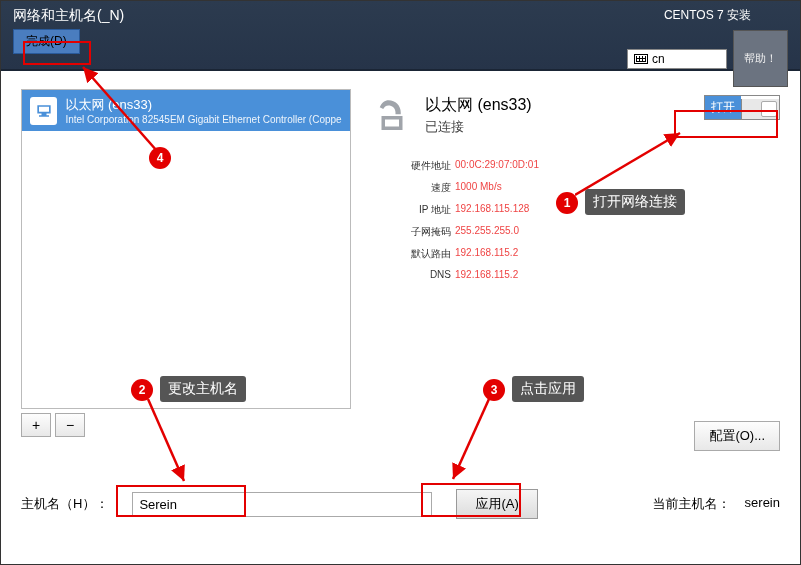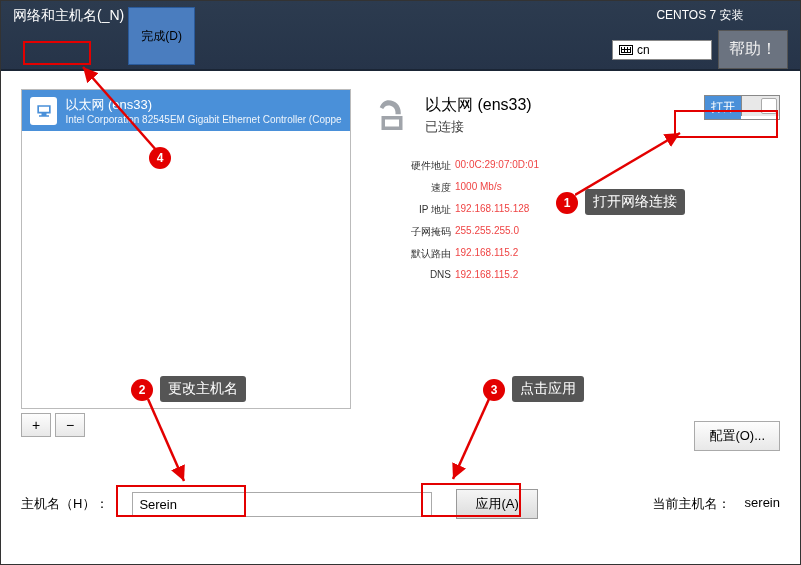--- a/index.html
+++ b/index.html
@@ -1,47 +1,47 @@
 <!DOCTYPE html>
 <html><head>
 <meta charset="utf-8">
 <style>
 *{box-sizing:border-box;margin:0;padding:0;font-family:"Microsoft YaHei","WenQuanYi Micro Hei",sans-serif}
 body{width:801px;height:565px;background:#fff;position:relative;overflow:hidden;border:1px solid #333}
 .header{height:70px;background:linear-gradient(180deg,#2c3b4f 0%,#263449 100%);border-bottom:2px solid #1a2535;display:flex;justify-content:space-between;padding:6px 12px 4px;color:#fff}
-.h-left{display:flex;flex-direction:row;gap:4px}
+.h-left{display:flex;flex-direction:column;gap:4px}
 .title{font-size:14px;font-weight:500}
 .done-btn{background:#4a7dbf;border:1px solid #2a5a9a;color:#000000;font-size:12px;padding:3px 12px;cursor:pointer;width:fit-content}
 .h-right{display:flex;flex-direction:column;align-items:center;gap:6px}
 .brand{font-size:12px}
 .h-controls{display:flex;gap:6px;align-items:center}
 .lang-ind{background:#fff;border:1px solid #888;display:flex;align-items:center;gap:4px;padding:2px 6px;font-size:12px;color:#000;width:100px}
 .kbd-icon{width:14px;height:10px;border:1px solid #000;display:inline-block;position:relative}
 .kbd-icon::before{content:"";position:absolute;inset:1px;background:repeating-linear-gradient(90deg,#000 0 1px,transparent 1px 3px),repeating-linear-gradient(0deg,#000 0 1px,transparent 1px 3px)}
-.help-btn{background:#6b7380;border:1px solid #555;color:#eee;font-size:16px;padding:8px 10px;cursor:pointer}
+.help-btn{background:#6b7380;border:1px solid #555;color:#eee;font-size:11px;padding:20px 10px;cursor:pointer}
 .content{padding:18px 20px 12px;position:relative;height:calc(100% - 70px)}
 .cols{display:flex;gap:20px}
 .left-col{width:330px}
 .if-list{height:320px;background:#fff;border:1px solid #bbb;overflow:hidden}
 .if-item{background:#4a90d9;color:#fff;padding:6px 8px;display:flex;gap:8px;align-items:center}
 .if-icon{width:28px;height:28px;background:#fff;border-radius:3px;display:flex;align-items:center;justify-content:center}
 .if-icon svg{width:20px;height:20px;fill:#4a90d9}
 .if-text{overflow:hidden}
 .if-name{font-size:13px}
 .if-sub{font-size:10px;opacity:.9;white-space:nowrap}
 .pm-btns{display:flex;gap:4px;margin-top:4px}
 .pm-btn{width:30px;height:24px;border:1px solid #aaa;background:linear-gradient(#fdfdfd,#e8e8e8);cursor:pointer;font-size:14px}
 .right-col{flex:1;padding-top:6px;position:relative}
 .if-header{display:flex;align-items:flex-start;gap:12px}
 .big-icon{width:42px;height:42px}
 .big-icon svg{width:42px;height:42px;fill:#888}
 .if-title-blk{flex:1}
 .if-title{font-size:16px}
 .if-status{font-size:13px;color:#444;margin-top:2px}
-.toggle-wrap{display:flex;align-items:flex-start;border:1px solid #888}
+.toggle-wrap{display:flex;align-items:flex-end;border:1px solid #888}
 .toggle-lbl{background:#4a90d9;color:#fff;font-size:12px;padding:3px 6px}
 .toggle-sw{width:38px;height:20px;background:#e8e8e8;border-left:1px solid #888;position:relative}
 .toggle-sw::after{content:"";position:absolute;right:2px;top:2px;width:14px;height:14px;background:#fff;border:1px solid #aaa;border-radius:2px}
 .props{margin-top:22px;display:grid;grid-template-columns:80px 1fr;row-gap:8px;column-gap:4px;font-size:10px}
 .plabel{text-align:right;color:#333}
 .pval{color:#ef4444}
 .cfg-btn{position:absolute;right:0;top:332px;border:1px solid #aaa;background:linear-gradient(#fdfdfd,#e8e8e8);padding:5px 14px;cursor:pointer;font-size:13px}
 .host-row{position:absolute;left:20px;right:20px;bottom:45px;display:flex;align-items:center;gap:24px;font-size:13px}
 .host-input{border:1px solid #aaa;padding:4px 6px;width:300px;font-size:13px}
 .apply-btn{border:1px solid #999;background:linear-gradient(#f5f5f5,#dcdcdc);padding:5px 18px;cursor:pointer;font-size:13px}

